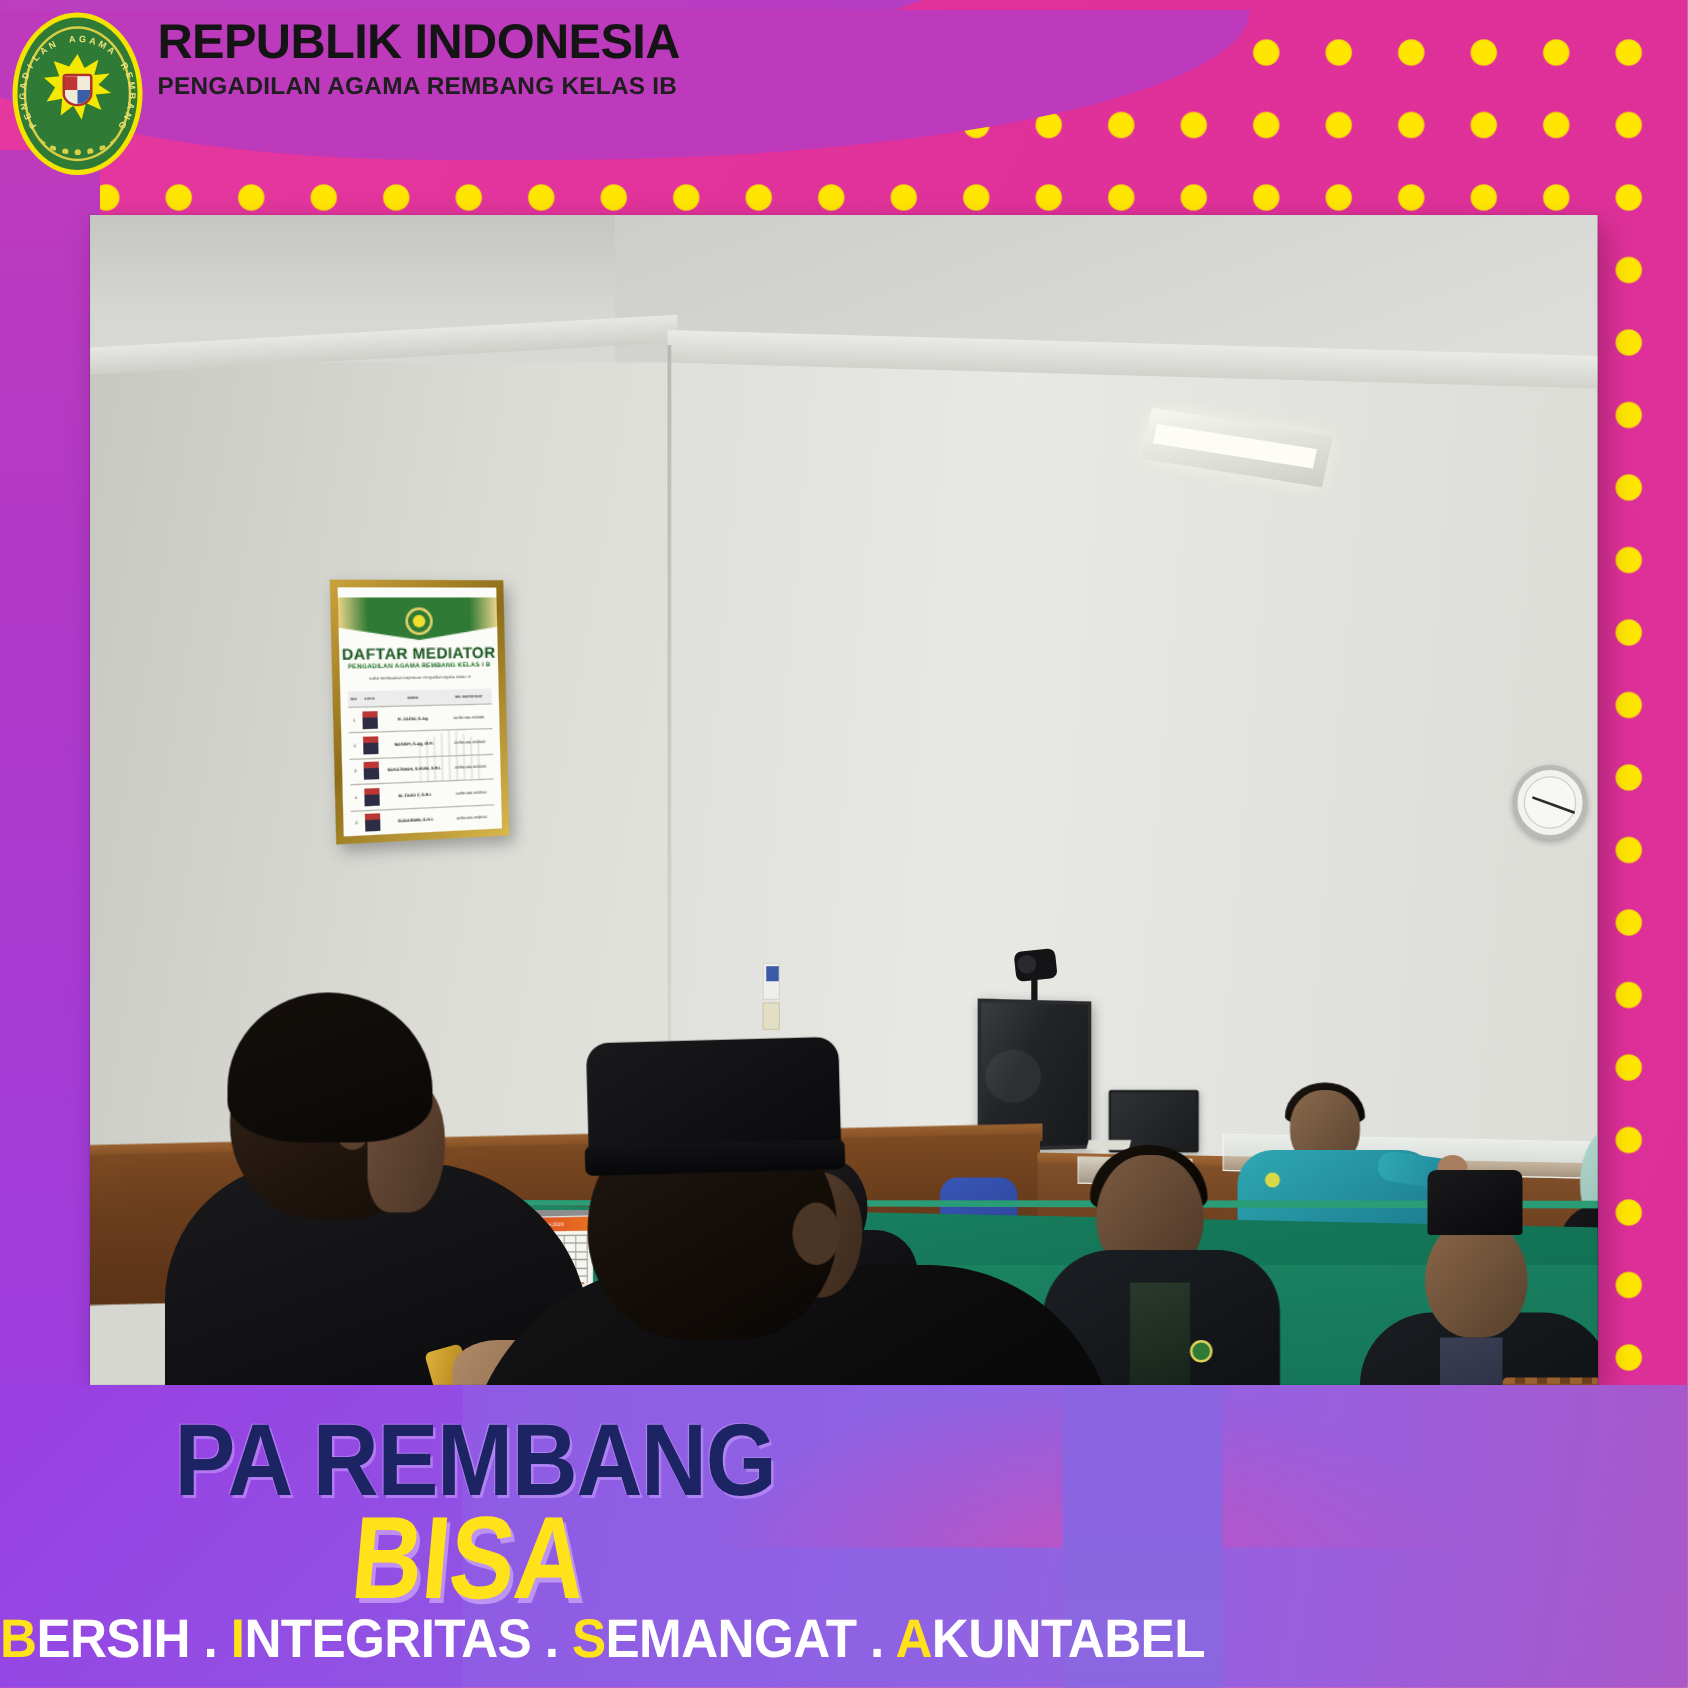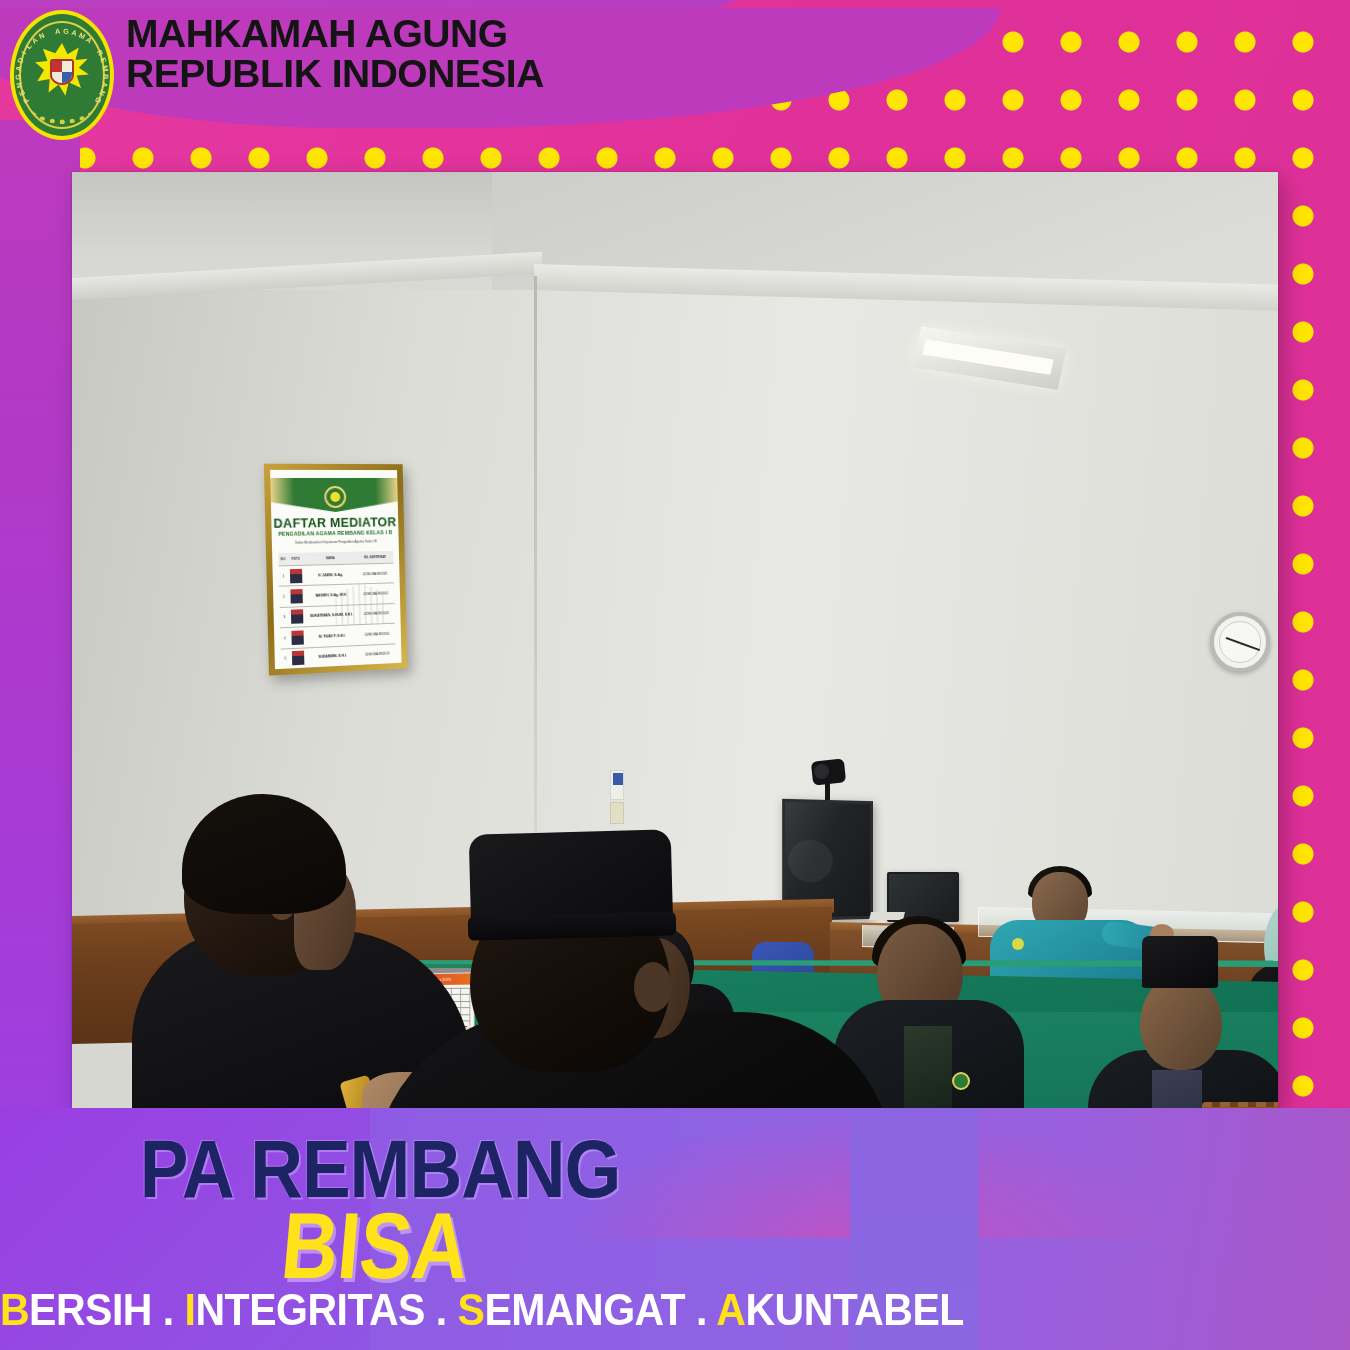--- a/index.html
+++ b/index.html
@@ -492,22 +492,22 @@
       <div class="seal-shield">
         <span class="q1"></span>
           <span class="q2"></span>
           <span class="q3"></span>
           <span class="q4"></span>
       </div>
       <div class="seal-wreath"></div>
     </div>
 
     <div class="head-text">
-      <div class="h-line1">MAHKAMAH AGUNG</div>
       <div class="h-line2">REPUBLIK INDONESIA</div>
+      <div class="h-line3">PENGADILAN AGAMA REMBANG KELAS IB</div>
     </div>
   </div>
 
   <div class="photo">
     <div class="wall-main"></div>
     <div class="ceiling"></div>
     <div class="ceiling2"></div>
     <div class="wall-left-shade"></div>
     <div class="wall-right"></div>
     <div class="cornice"></div>

